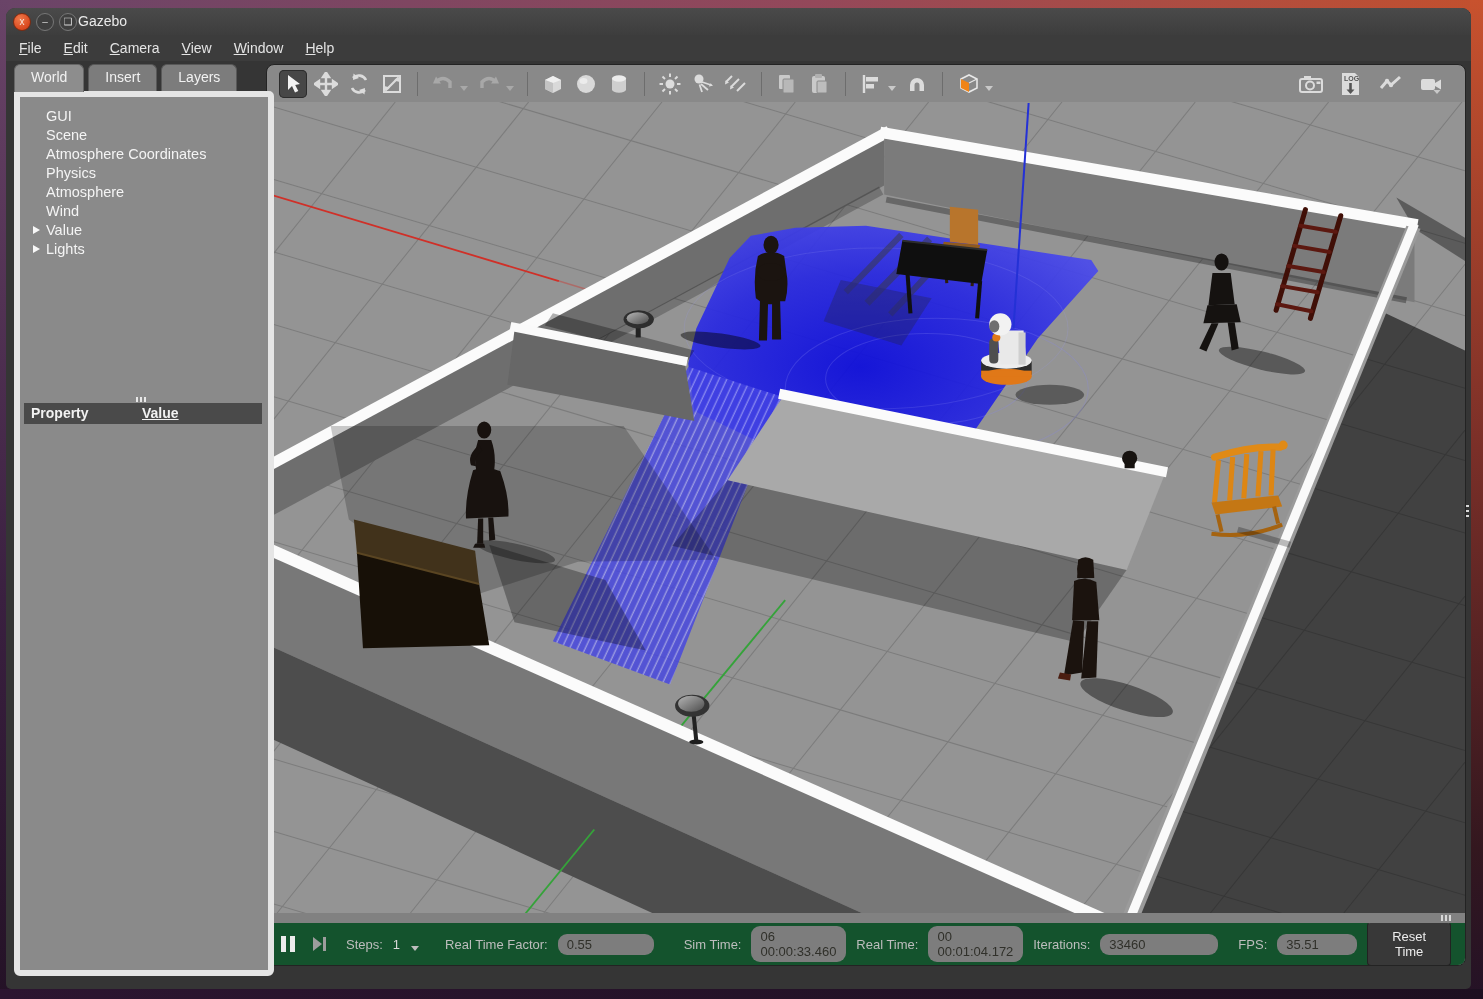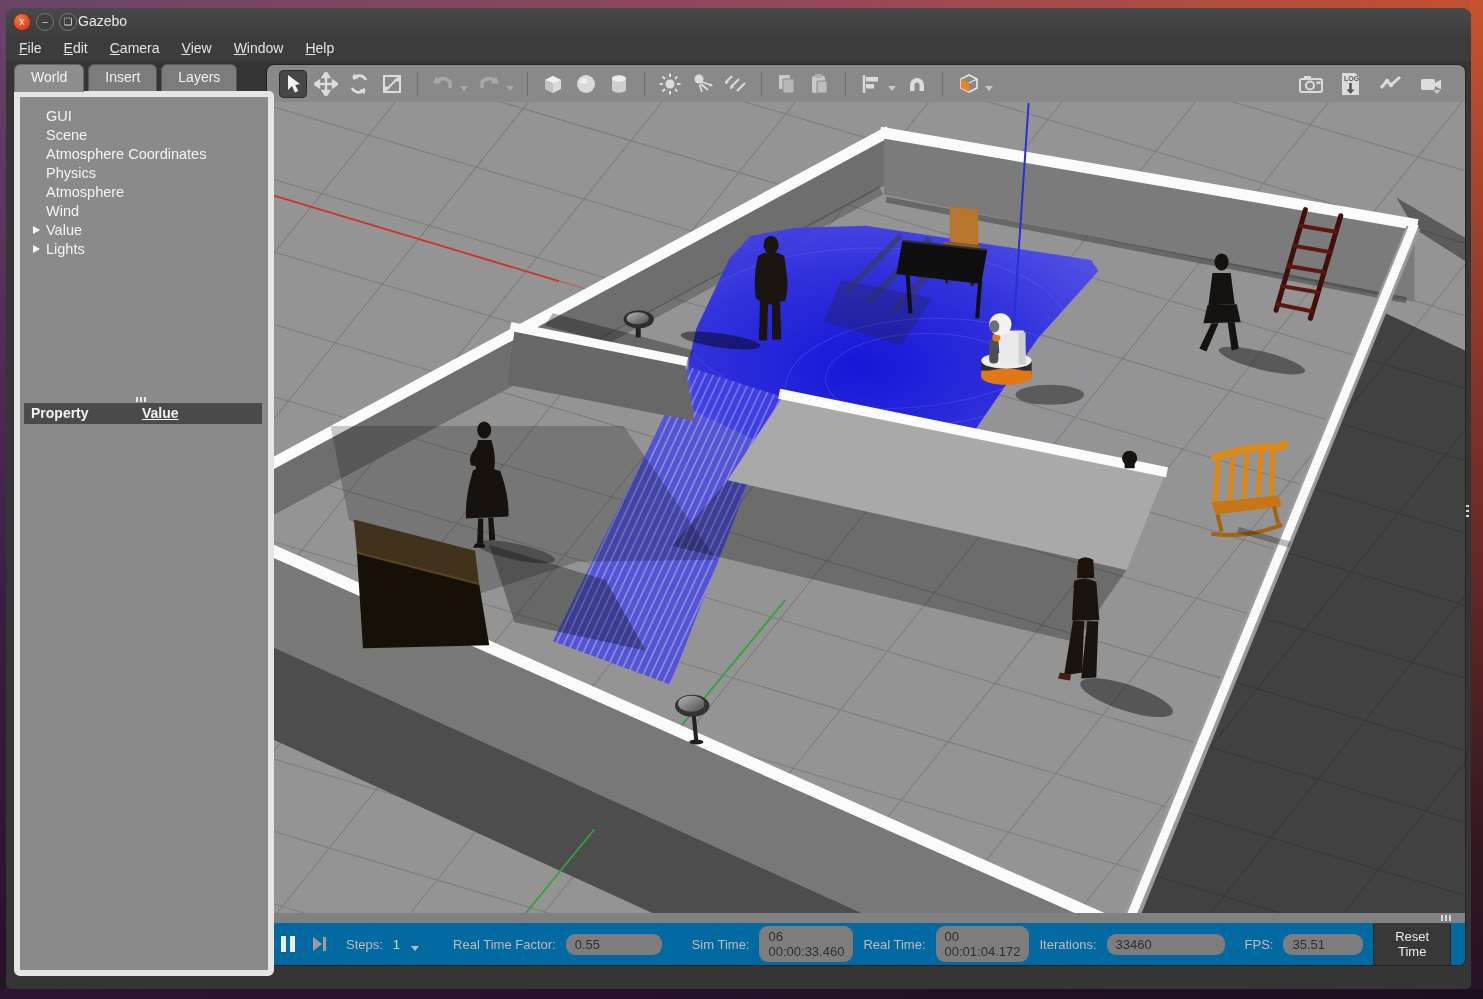--- a/index.html
+++ b/index.html
@@ -60,21 +60,21 @@
   .tool.active{background:#474747;box-shadow:inset 0 0 0 1px #2c2c2c;}
   .tsep{width:1px;height:24px;background:#6d6d6d;margin:0 6px;flex:none;}
   .caret{width:0;height:0;border-left:4px solid transparent;border-right:4px solid transparent;
     border-top:5px solid #c9c9c9;margin:10px 2px 0 -2px;}
   #tb-right{margin-left:auto;display:flex;align-items:center;gap:12px;padding-right:8px;}
   #render{flex:1;position:relative;background:#949494;}
   #render svg{position:absolute;inset:0;width:100%;height:100%;}
   #strip{height:10px;background:#818181;flex:none;position:relative;}
   #strip-grip{position:absolute;right:14px;top:2px;display:flex;gap:2px;}
   #strip-grip i{width:2px;height:6px;background:#d8d8d8;}
-  #gz-status{height:42px;background:#0369a1;flex:none;display:flex;align-items:center;
+  #gz-status{height:42px;background:#14532d;flex:none;display:flex;align-items:center;
     padding:0 14px;gap:10px;color:#bdbdbd;font-size:13px;}
   .sb-box{background:#7d7d7d;color:#30302a;border-radius:9px;padding:3px 9px;font-size:13px;}
   #pause-btn{display:flex;gap:4px;} #pause-btn i{width:5px;height:16px;background:#ececec;}
   #step-btn{display:flex;align-items:center;margin-left:8px;}
   #step-btn .tri{width:0;height:0;border-left:9px solid #9d9d9d;border-top:7px solid transparent;border-bottom:7px solid transparent;}
   #step-btn .bar{width:3px;height:14px;background:#9d9d9d;margin-left:1px;}
   #steps-caret{border-top-color:#bdbdbd;margin:8px 0 0 1px;}
   #reset-btn{margin-left:auto;background:#383838;border:1px solid #222;border-top-color:#555;
     color:#ececec;border-radius:4px;padding:6px 14px;font-size:13px;}
   .lbl{white-space:nowrap;}
@@ -577,21 +577,21 @@
             <i></i>
             <i></i>
           </div>
         <div id="step-btn">
             <span class="tri"></span>
             <span class="bar"></span>
           </div>
         <span class="lbl" style="margin-left:10px">Steps:</span>
         <span style="color:#d8d8d8">1</span>
         <span class="caret" id="steps-caret"></span>
-        <span class="lbl" style="margin-left:24px">Real Time Factor:</span>
+        <span class="lbl" style="margin-left:16px">Real Time Factor:</span>
         <span class="sb-box" style="min-width:78px">0.55</span>
         <span class="lbl" style="margin-left:20px">Sim Time:</span>
         <span class="sb-box">06 00:00:33.460</span>
         <span class="lbl">Real Time:</span>
         <span class="sb-box">00 00:01:04.172</span>
         <span class="lbl">Iterations:</span>
         <span class="sb-box" style="min-width:100px">33460</span>
         <span class="lbl" style="margin-left:10px">FPS:</span>
         <span class="sb-box" style="min-width:62px">35.51</span>
         <button id="reset-btn">Reset Time</button>

